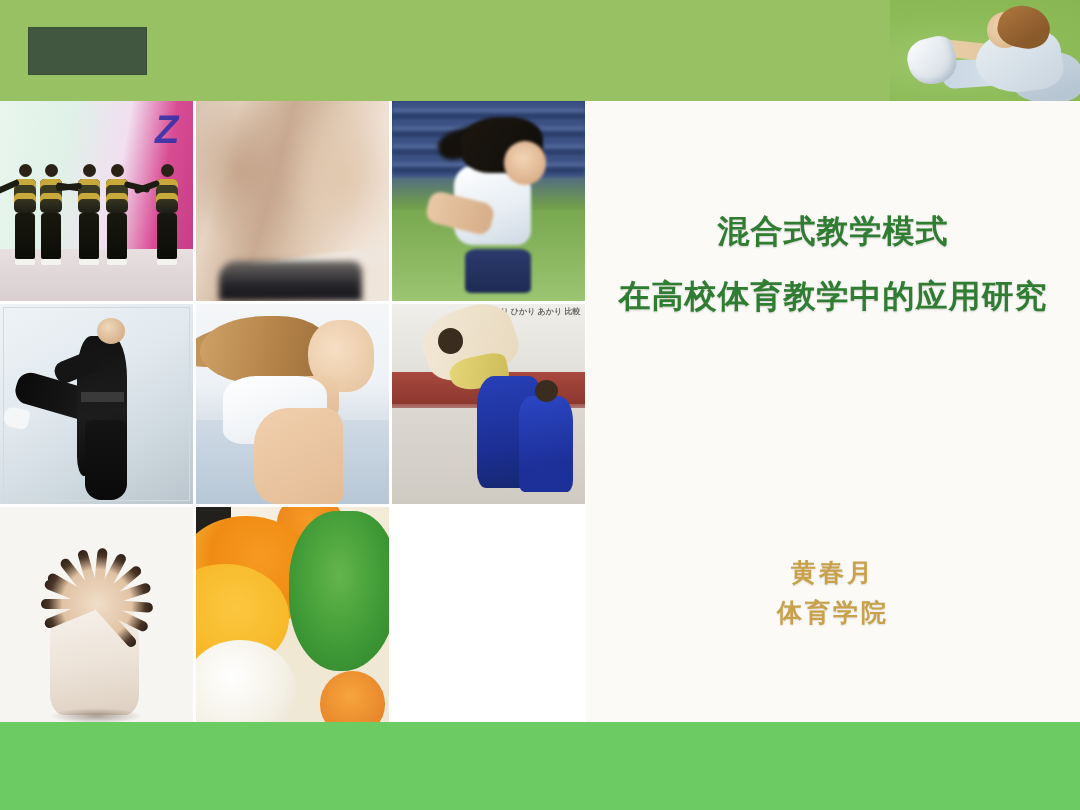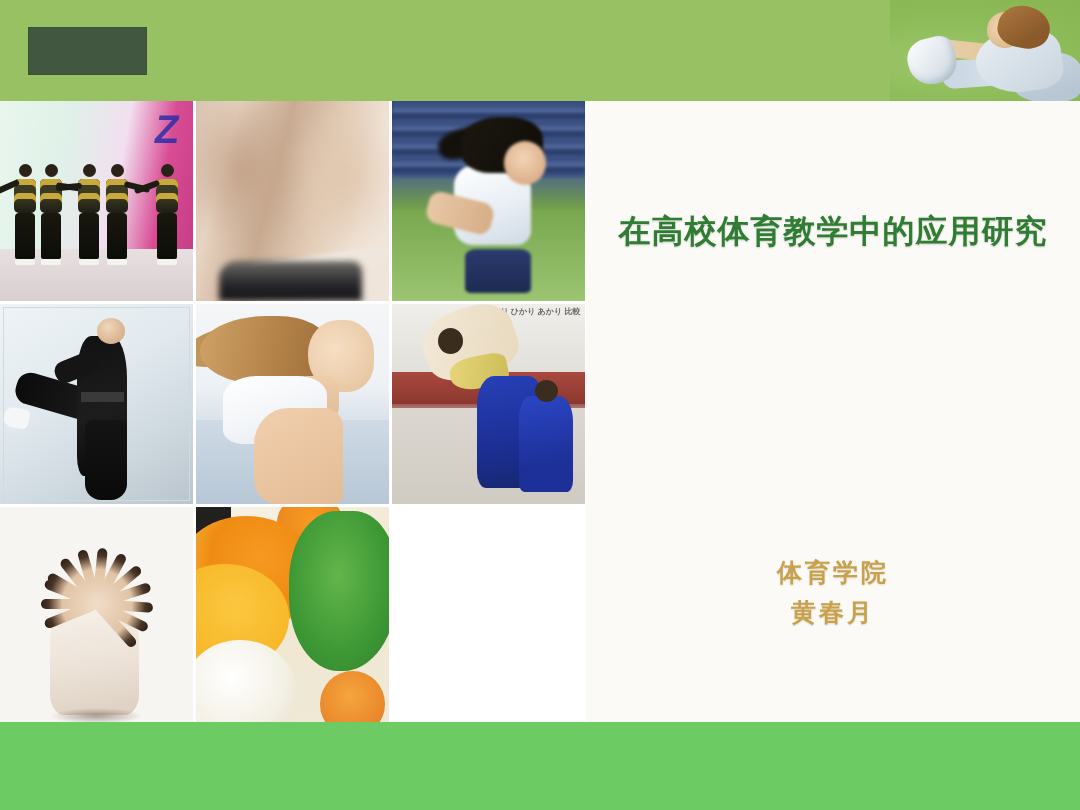--- a/index.html
+++ b/index.html
@@ -254,21 +254,21 @@
     text-align: center;
     color: #2f7d32;
     font-family: "DejaVu Serif", "Liberation Serif", serif;
     font-weight: 700;
     font-size: 32px;
     line-height: 1.42;
     letter-spacing: 1px;
     text-shadow: 0 1px 2px rgba(0,0,0,0.18);
   }
   .title .line1 { display:block; }
-  .title .line2 { display:block; }
+  .title .line2 { display:block;margin-top:20px; }
   .author {
     position: absolute;
     left: 0;
     top: 452px;
     width: 494px;
     text-align: center;
     color: #c9a14a;
     font-family: "DejaVu Serif", "Liberation Serif", serif;
     font-weight: 700;
     font-size: 25px;
@@ -424,23 +424,24 @@
       <div class="orange1"></div>
       <div class="orange2"></div>
       <div class="greens"></div>
       <div class="onion"></div>
       <div class="tomato"></div>
     </div>
   </div>
 
   <div class="title-block">
     <div class="title">
+      <span class="line1">混合式教学模式</span>
       <span class="line2">在高校体育教学中的应用研究</span>
     </div>
     <div class="author">
+      <span class="aline">黄春月</span>
       <span class="aline">体育学院</span>
-      <span class="aline">黄春月</span>
     </div>
   </div>
 
   <div class="footer-band"></div>
 
 </div>
 
 </body></html>

